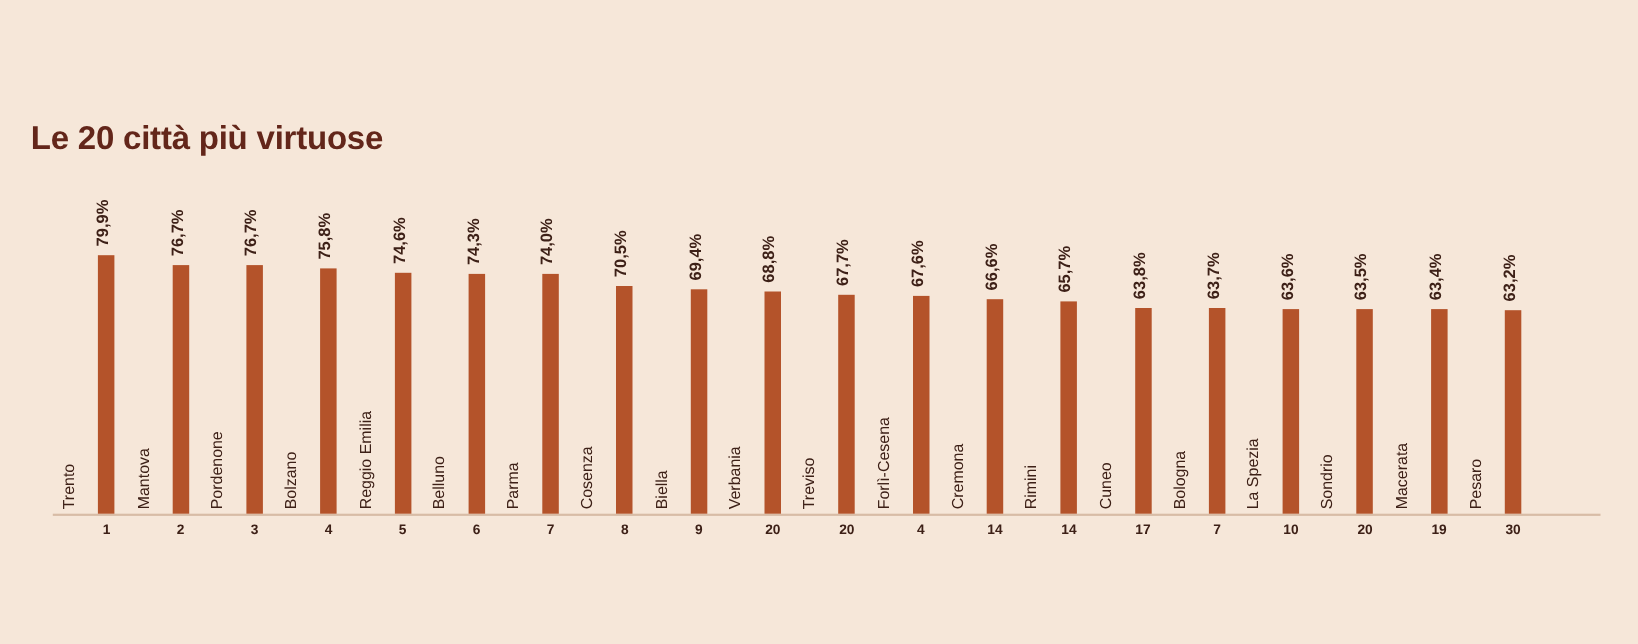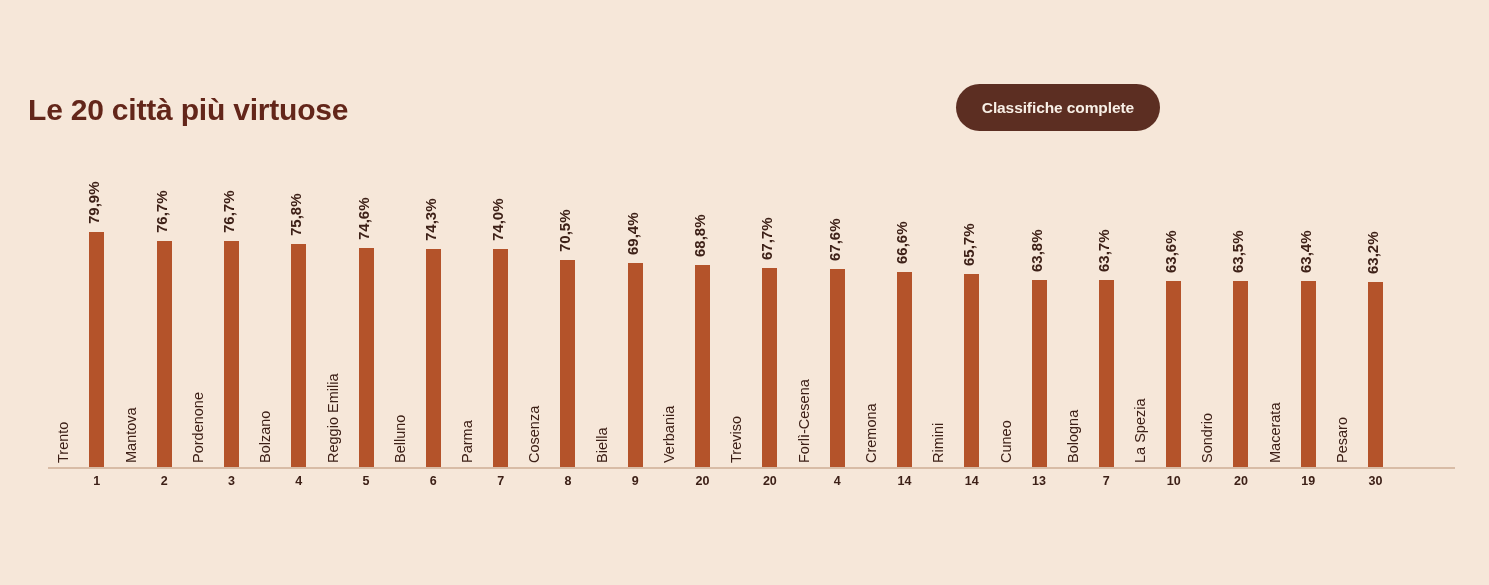--- a/index.html
+++ b/index.html
@@ -18,21 +18,21 @@
   #root {
     position: absolute;
     inset: 0;
     background: #f6e7d9;
   }
 
   
   .header {
     position: absolute;
     left: 0;
-    top: 0;
+    top: 16px;
     width: 1189px;
     height: 160px;
   }
 
   .page-title {
     position: absolute;
     left: 28px;
     top: 93px;
     font-size: 30px;
     font-weight: bold;
@@ -133,21 +133,20 @@
     color: #3d2017;
   }
 </style>
 </head>
 <body>
 
 <div id="root">
 
   <div class="header">
     <div class="page-title">Le 20 città più virtuose</div>
-    <button class="rank-button">Classifiche complete</button>
   </div>
 
   <div class="chart" id="chart">
     <div class="axis-line"></div>
   <div class="bar-group" style="left: 56.35px;">
         <div class="bar" title="Trento 79,9%" style="height: 235px; background: rgb(180, 83, 42);"></div>
         <div class="bar-value" style="top: 54px;">79,9%</div>
         <div class="bar-label">Trento</div>
         <div class="bar-rank">1</div>
       </div>
@@ -226,21 +225,21 @@
       <div class="bar-group" style="left: 931.25px;">
         <div class="bar" title="Rimini 65,7%" style="height: 193px; background: rgb(180, 83, 42);"></div>
         <div class="bar-value" style="top: 96px;">65,7%</div>
         <div class="bar-label">Rimini</div>
         <div class="bar-rank">14</div>
       </div>
       <div class="bar-group" style="left: 998.55px;">
         <div class="bar" title="Cuneo 63,8%" style="height: 187px; background: rgb(180, 83, 42);"></div>
         <div class="bar-value" style="top: 102px;">63,8%</div>
         <div class="bar-label">Cuneo</div>
-        <div class="bar-rank">13</div>
+        <div class="bar-rank">17</div>
       </div>
       <div class="bar-group" style="left: 1065.85px;">
         <div class="bar" title="Bologna 63,7%" style="height: 187px; background: rgb(180, 83, 42);"></div>
         <div class="bar-value" style="top: 102px;">63,7%</div>
         <div class="bar-label">Bologna</div>
         <div class="bar-rank">7</div>
       </div>
       <div class="bar-group" style="left: 1133.15px;">
         <div class="bar" title="La Spezia 63,6%" style="height: 186px; background: rgb(180, 83, 42);"></div>
         <div class="bar-value" style="top: 103px;">63,6%</div>

